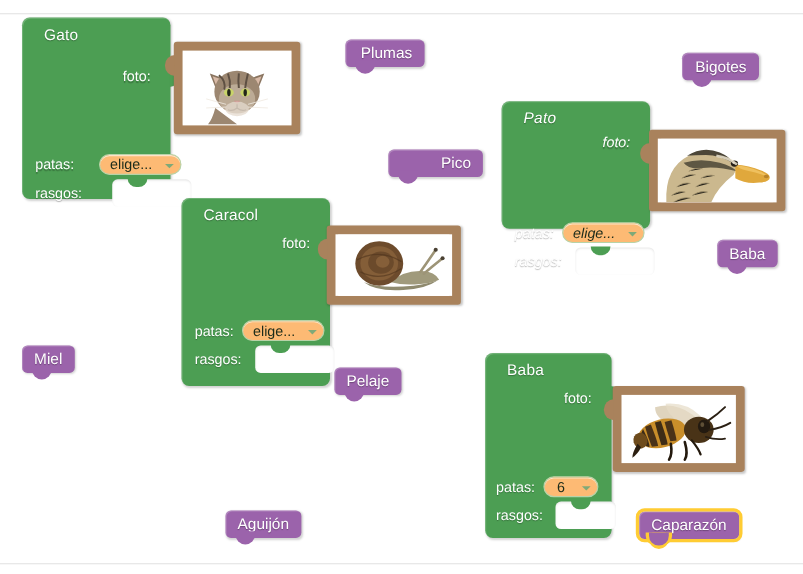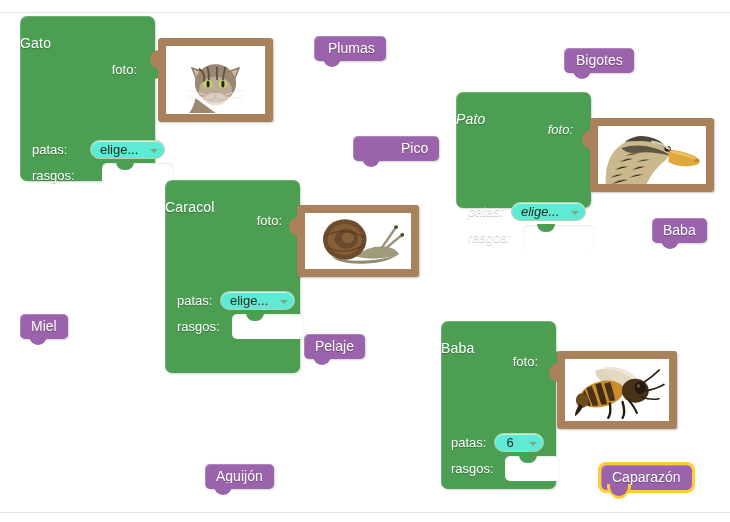--- a/index.html
+++ b/index.html
@@ -29,28 +29,27 @@
   .animal-block {
     position: absolute;
     box-sizing: border-box;
     background: #4c9e53;
     border-radius: 7px;
     box-shadow: inset 1px 1px 0 rgba(255,255,255,.20),
                 1px 1px 2px rgba(0,0,0,.18);
   }
   .animal-title {
     position: absolute;
-    left: 0;
+    left: 20px;
     top: 7px;
     color: #ffffff;
     font-size: 14px;
     letter-spacing: .2px;
     text-shadow: 0 1px 1px rgba(0,0,0,.28);
     white-space: nowrap;
-    margin-top: 12px;
   }
   .field-label {
     position: absolute;
     color: #ffffff;
     font-size: 13px;
     text-shadow: 0 1px 1px rgba(0,0,0,.28);
     white-space: nowrap;
   }
   .foto-label { right: 18px; text-align: right; }
 
@@ -62,21 +61,21 @@
     background: #4c9e53;
     border-radius: 0 9px 9px 0;
     box-shadow: 1px 0 1px rgba(0,0,0,.12);
   }
 
   
   .dropdown {
     position: absolute;
     box-sizing: border-box;
     height: 19px;
-    background: #5eead4;
+    background: #fdba74;
     border: 1px solid #b7d3a8;
     border-radius: 10px;
     color: #1c2b1a;
     font-size: 13px;
     line-height: 17px;
     padding: 0 18px 0 9px;
     white-space: nowrap;
     box-shadow: inset 0 1px 0 rgba(255,255,255,.6);
   }
   .dropdown .caret {
@@ -160,21 +159,20 @@
     bottom: -6px;
     width: 18px;
     height: 12px;
     background: #9b63ab;
     border-radius: 0 0 9px 9px;
   }
   .trait.selected {
     outline: 3px solid #ffcc33;
     outline-offset: 0px;
     border-radius: 5px;
-    margin-left: 20px;
   }
   .trait.selected::after {
     box-shadow: 0 3px 0 -0px #ffcc33, 3px 0 0 #ffcc33, -3px 0 0 #ffcc33;
   }
 </style>
 </head>
 <body>
 
 <div id="canvas">
 
@@ -224,21 +222,21 @@
             <path d="M-12 12 L-34 6"></path>
               <path d="M-12 15 L-34 16"></path>
             <path d="M12 12 L34 6"></path>
               <path d="M12 15 L34 16"></path>
           </g>
         </g>
       </svg>
     </div>
   </div>
 
-  <div class="animal-block" style="left:165px;top:180px;width:135px;height:193px;padding-left:28px;">
+  <div class="animal-block" style="left:165px;top:180px;width:135px;height:171px;padding-left:28px;">
     <div class="animal-title">Caracol</div>
     <div class="field-label foto-label" style="top:33px;">foto:</div>
     <div class="plug-notch" style="right:-8px;top:30px;"></div>
 
     <div class="field-label" style="left:12px;top:113px;">patas:</div>
     <div class="dropdown" style="left:55px;top:111px;width:75px;">
       <span>elige...</span>
       <span class="caret"></span>
     </div>
 
@@ -351,21 +349,21 @@
         <path d="M94 48 q12 4 22 2" stroke="#2b2014" stroke-width="2" fill="none" stroke-linecap="round"></path>
         <path d="M70 54 q4 14 0 20" stroke="#241a0e" stroke-width="3" fill="none" stroke-linecap="round"></path>
         <path d="M54 56 q2 12 -2 18" stroke="#241a0e" stroke-width="3" fill="none" stroke-linecap="round"></path>
         <path d="M78 52 q8 10 10 16" stroke="#241a0e" stroke-width="2.6" fill="none" stroke-linecap="round"></path>
       </svg>
     </div>
   </div>
 
   <div class="trait" style="left:314px;top:36px;padding-left:14px;">Plumas</div>
 
-  <div class="trait" style="left:564px;top:48px;padding-left:12px;">Bigotes</div>
+  <div class="trait" style="left:620px;top:48px;padding-left:12px;">Bigotes</div>
 
   <div class="trait" style="left:353px;top:136px;padding-left:48px;">Pico</div>
 
   <div class="trait" style="left:652px;top:218px;">Baba</div>
 
   <div class="trait" style="left:20px;top:314px;">Miel</div>
 
   <div class="trait" style="left:304px;top:334px;">Pelaje</div>
 
   <div class="trait" style="left:205px;top:464px;">Aguijón</div>

